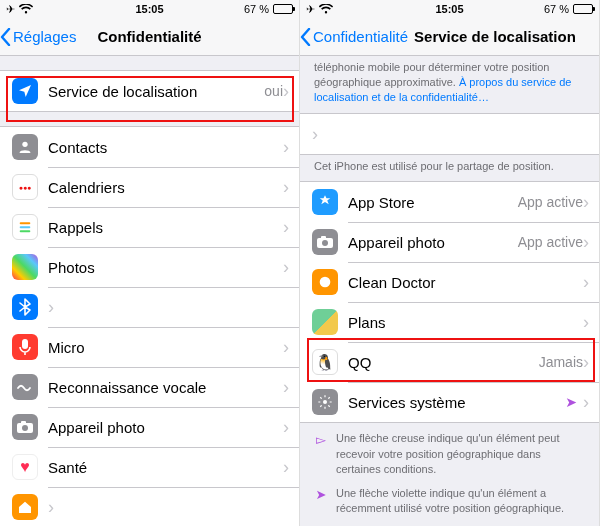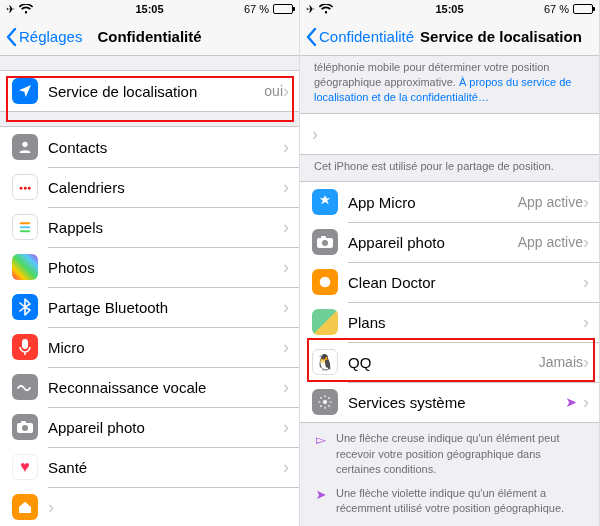--- a/index.html
+++ b/index.html
@@ -43,21 +43,21 @@
   .battery-fill{height:100%;background:#000;width:67%;}
 
   
   .navbar {
     height: 38px;
     background: #f7f7f8;
     border-bottom: 1px solid #c8c7cc;
     display: flex;
     align-items: center;
     position: relative;
-    padding: 0 6px;
+    padding: 0 0;
   }
   .navbar .back {
     display:flex;align-items:center;color:#007aff;font-size:15px;gap:2px;
   }
   .navbar .title {
     position:absolute;left:50%;transform:translateX(-50%);
     font-weight:600;font-size:15px;color:#000;white-space:nowrap;
   }
   .navbar.tight .title { position:static; transform:none; margin-left:6px; }
   .navbar.tight { justify-content:flex-start; }
@@ -196,21 +196,20 @@
           <div class="icon ic-photos"></div>
           <span class="label">Photos</span>
           <span class="chev">›</span>
         </div>
         <div class="cell">
           <div class="icon ic-bt">
             <svg width="14" height="18" viewBox="0 0 14 18">
               <path d="M7 1v16l5-5-5-3 5-3-5-5zM2 5l5 4-5 4" stroke="#fff" stroke-width="1.6" fill="none" stroke-linejoin="round" stroke-linecap="round"></path>
             </svg>
           </div>
-          <span class="label">Partage Bluetooth</span>
           <span class="chev">›</span>
         </div>
         <div class="cell">
           <div class="icon ic-mic">
             <svg width="14" height="18" viewBox="0 0 14 18">
               <rect x="4" y="1" width="6" height="10" rx="3" fill="#fff"></rect>
               <path d="M2 9a5 5 0 0010 0M7 14v3" stroke="#fff" stroke-width="1.6" fill="none"></path>
             </svg>
           </div>
           <span class="label">Micro</span>
@@ -294,21 +293,21 @@
     </div>
     <div class="note-box">Cet iPhone est utilisé pour le partage de position.</div>
 
     <div class="cell-list" id="right-apps">
         <div class="cell">
           <div class="icon ic-appstore">
             <svg width="18" height="18" viewBox="0 0 24 24">
               <path d="M12 3l2 4h5l-4 3 2 5-5-3-5 3 2-5-4-3h5z" fill="#fff"></path>
             </svg>
           </div>
-          <span class="label">App Micro</span>
+          <span class="label">App Store</span>
           <span class="detail">App active</span>
           <span class="chev">›</span>
         </div>
         <div class="cell">
           <div class="icon ic-camapp">
             <svg width="18" height="14" viewBox="0 0 18 14">
               <rect x="1" y="3" width="16" height="10" rx="2" fill="#fff"></rect>
               <circle cx="9" cy="8" r="3" fill="#8e8e93"></circle>
               <rect x="5" y="1" width="5" height="3" rx="1" fill="#fff"></rect>
             </svg>

